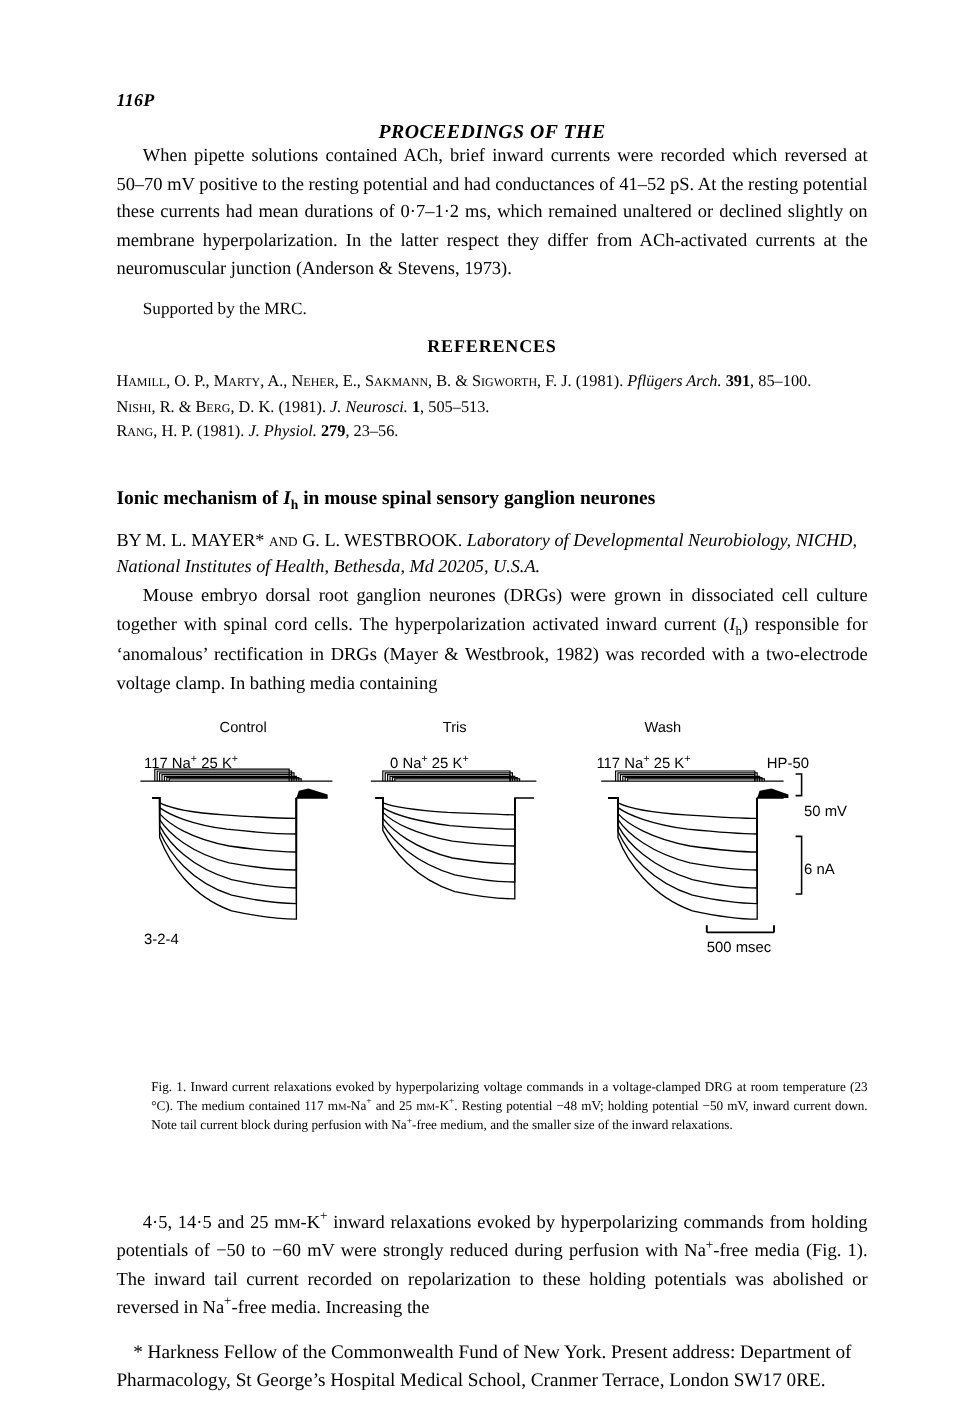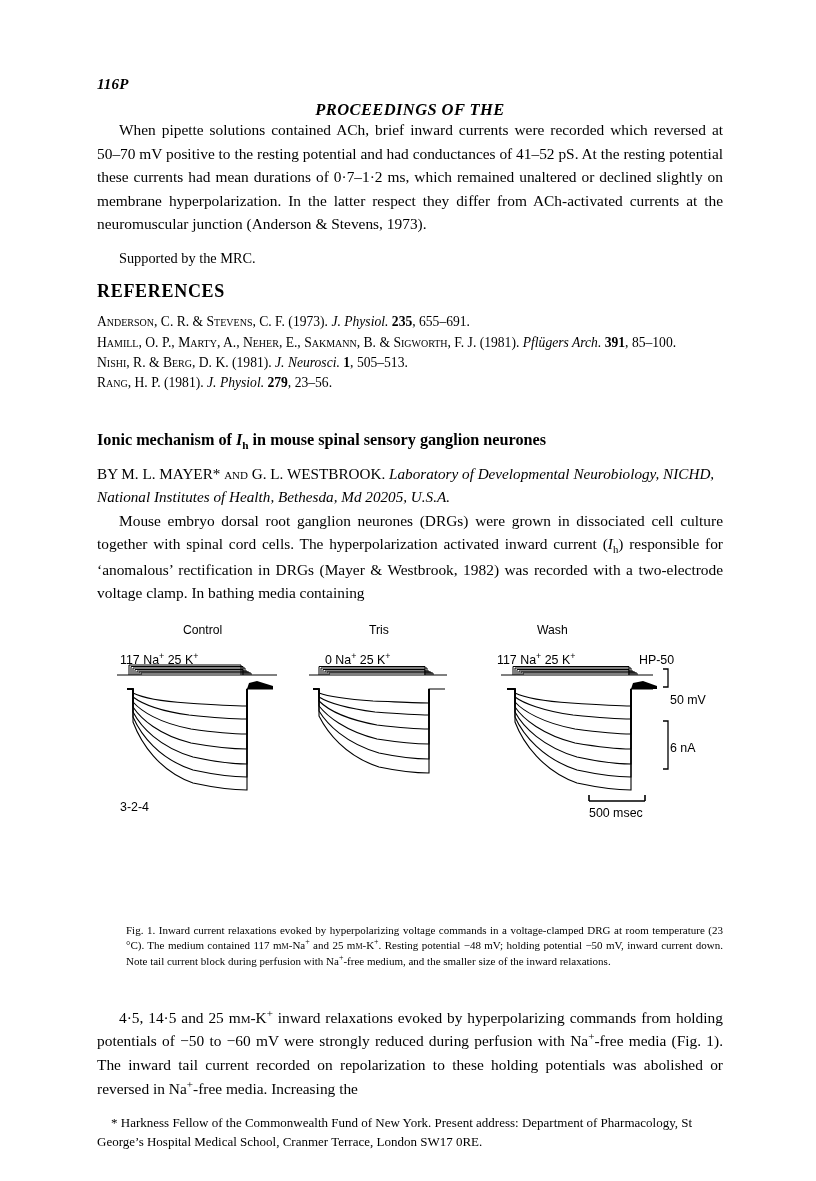--- a/index.html
+++ b/index.html
@@ -64,21 +64,22 @@
     hyphens: none;
   }
   .supported {
     margin-top: 14px;
     font-size: 14.3px;
     text-indent: 22px;
   }
   
   .ref-head {
     margin-top: 8px;
-    font-size: 18px;
+    text-align: center;
+    font-size: 15px;
     letter-spacing: 0.7px;
     font-weight: bold;
   }
   .reflist {
     margin-top: 10px;
     font-size: 13.6px;
     line-height: 1.43;
   }
   .ref {
     margin: 0 0 1px 0;
@@ -128,21 +129,21 @@
     font-size: 11px;
     line-height: 1.42;
     text-align: justify;
   }
   
   .bottom-text {
     margin-top: 0;
   }
   .footnote {
     margin-top: 14px;
-    font-size: 13px;
+    font-size: 16px;
     line-height: 1.45;
     text-indent: 14px;
   }
   sup { font-size: 0.72em; vertical-align: super; line-height: 0; }
 </style>
 </head>
 <body>
 
 <div class="page">
   <div class="content">
@@ -152,21 +153,20 @@
       <div class="running-title">PROCEEDINGS OF THE</div>
     </div>
 
     <p class="body">When pipette solutions contained ACh, brief inward currents were recorded which reversed at 50–70 mV positive to the resting potential and had conductances of 41–52 pS. At the resting potential these currents had mean durations of 0·7–1·2 ms, which remained unaltered or declined slightly on membrane hyperpolarization. In the latter respect they differ from ACh-activated currents at the neuromuscular junction (Anderson &amp; Stevens, 1973).</p>
 
     <p class="supported">Supported by the MRC.</p>
 
     <div class="ref-head">REFERENCES</div>
 
     <div class="reflist">
-      <p class="ref"><span class="sc">Anderson</span>, C. R. &amp; <span class="sc">Stevens</span>, C. F. (1973). <span class="it">J. Physiol.</span> <span class="bd">235</span>, 655–691.</p>
       <p class="ref"><span class="sc">Hamill</span>, O. P., <span class="sc">Marty</span>, A., <span class="sc">Neher</span>, E., <span class="sc">Sakmann</span>, B. &amp; <span class="sc">Sigworth</span>, F. J. (1981). <span class="it">Pflügers Arch.</span> <span class="bd">391</span>, 85–100.</p>
       <p class="ref"><span class="sc">Nishi</span>, R. &amp; <span class="sc">Berg</span>, D. K. (1981). <span class="it">J. Neurosci.</span> <span class="bd">1</span>, 505–513.</p>
       <p class="ref"><span class="sc">Rang</span>, H. P. (1981). <span class="it">J. Physiol.</span> <span class="bd">279</span>, 23–56.</p>
     </div>
 
     <div class="art-title">
       <span>Ionic mechanism of </span><span class="it">I</span><sub style="font-size:0.7em">h</sub><span> in mouse spinal sensory ganglion neurones</span>
     </div>
 
     <div class="byline">
@@ -258,20 +258,20 @@
 
           <path d="M492 172 L492 178 M492 178 L548 178 M548 172 L548 178" stroke-width="1.6"></path>
         </g>
       </svg>
 
       <div class="fig-caption">
         Fig. 1. Inward current relaxations evoked by hyperpolarizing voltage commands in a voltage-clamped DRG at room temperature (23 °C). The medium contained 117 m<span style="font-variant:small-caps">m</span>-Na<sup>+</sup> and 25 m<span style="font-variant:small-caps">m</span>-K<sup>+</sup>. Resting potential −48 mV; holding potential −50 mV, inward current down. Note tail current block during perfusion with Na<sup>+</sup>-free medium, and the smaller size of the inward relaxations.
       </div>
     </div>
 
-    <p class="body bottom-text" style="margin-top:93px;">
+    <p class="body bottom-text" style="margin-top:118px;">
       4·5, 14·5 and 25 m<span style="font-variant:small-caps">m</span>-K<sup>+</sup> inward relaxations evoked by hyperpolarizing commands from holding potentials of −50 to −60 mV were strongly reduced during perfusion with Na<sup>+</sup>-free media (Fig. 1). The inward tail current recorded on repolarization to these holding potentials was abolished or reversed in Na<sup>+</sup>-free media. Increasing the
     </p>
 
     <p class="footnote">* Harkness Fellow of the Commonwealth Fund of New York. Present address: Department of Pharmacology, St George’s Hospital Medical School, Cranmer Terrace, London SW17 0RE.</p>
 
   </div>
 </div>
 
 </body></html>

